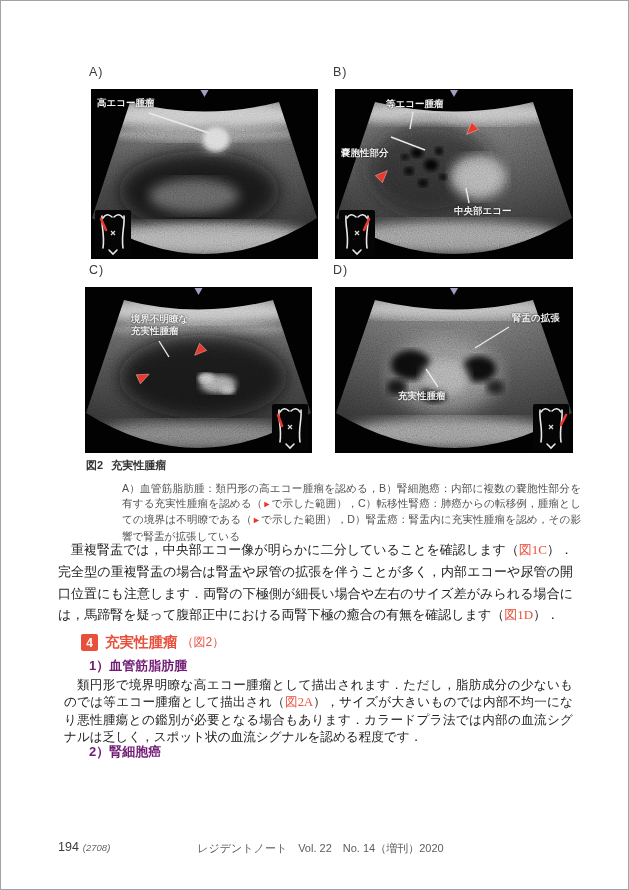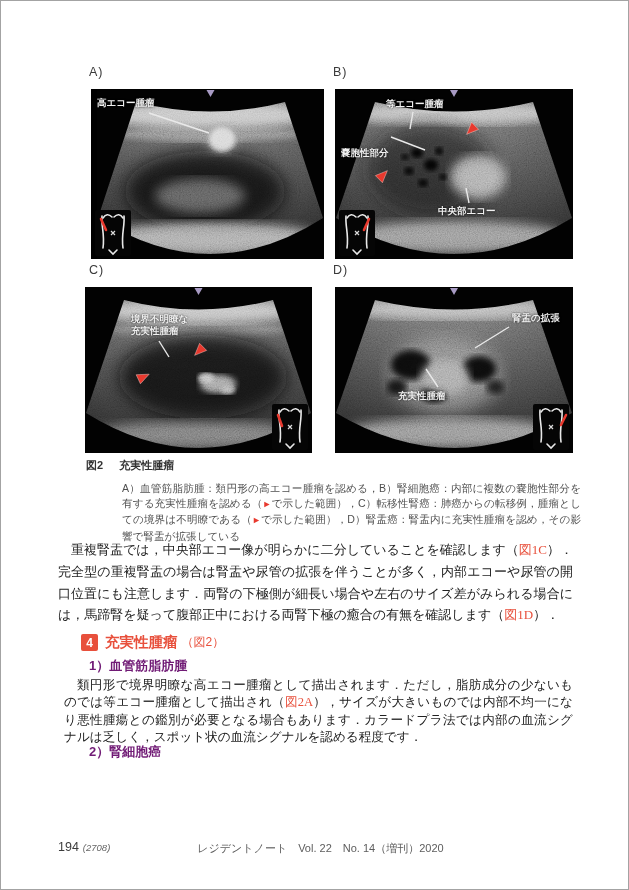--- a/index.html
+++ b/index.html
@@ -10,21 +10,21 @@
   }
   .panel{position:absolute;background:#000;overflow:hidden;}
   .panel-label{position:absolute;font-size:12.5px;color:#3a3a3a;letter-spacing:1px;}
   .overlay{position:absolute;left:0;top:0;pointer-events:none;}
   .annot{
     position:absolute;color:#f1f1f1;font-size:9.5px;font-weight:bold;
     line-height:12px;white-space:pre-line;text-shadow:0 0 2px rgba(0,0,0,.9);
   }
   .bodyicon{position:absolute;}
   .cap-head{position:absolute;left:85px;top:457px;font-size:11px;font-weight:bold;color:#333;}
-  .cap-head .cap-label{margin-right:16px;}
+  .cap-head .cap-label{margin-right:8px;}
   .cap-body{
     position:absolute;left:113px;top:480px;width:459px;
     font-size:10.6px;line-height:15.2px;color:#4f4f4f;text-align:justify;margin-left:8px;
   }
   .cap-arrow{color:#e8392e;font-size:9px;}
   .para{
     position:absolute;margin:0;color:#222;text-align:justify;
     font-family:"Liberation Serif","DejaVu Serif",serif;
   }
   #para1{left:57px;top:538px;width:515px;font-size:13px;line-height:21.8px;}
@@ -47,21 +47,21 @@
   .pn-alt{font-size:9.5px;font-style:italic;color:#666;margin-left:4px;}
   .journal{position:absolute;left:0;top:2px;width:100%;text-align:center;font-size:11px;color:#5d5d5d;}
 </style>
 </head>
 <body>
 
 <div class="page">
 
   <div id="figure-area">
       <div class="panel-label" style="left: 88px; top: 64px;">A)</div>
-      <div class="panel" style="left: 90px; top: 88px; width: 227px; height: 170px; padding-left: 6px;">
+      <div class="panel" style="left: 90px; top: 88px; width: 227px; height: 170px;">
         <svg width="227" height="170" viewBox="0 0 227 170" style="display:block">
     <defs>
       <radialGradient id="g_0" cx="50%" cy="-15%" r="125%">
         <stop offset="0" stop-color="#8d8d8d"></stop>
               <stop offset="0.45" stop-color="#585858"></stop>
         <stop offset="0.8" stop-color="#313131"></stop>
               <stop offset="1" stop-color="#1e1e1e"></stop>
       </radialGradient>
       <clipPath id="c_0">
               <path d="M 39,13 Q 113.5,32 188,13 L 226,129 Q 113.5,201 1,129 Z"></path>
@@ -196,21 +196,21 @@
       <path d="M19,7 Q24,2 28,8"></path>
       <path d="M14,40 L18,44 L22,40"></path>
     </g>
     <g stroke="#dcdcdc" stroke-width="1.2">
             <path d="M16,21 L20,25 M20,21 L16,25"></path>
           </g>
     <line x1="30" y1="9" x2="25" y2="20" stroke="#e8392e" stroke-width="2.6" stroke-linecap="round"></line>
   </svg>
         <div class="annot" style="left: 51px; top: 9px;">等エコー腫瘤</div>
         <div class="annot" style="left: 6px; top: 38px; margin-top: 20px;">嚢胞性部分</div>
-        <div class="annot" style="left: 103px; top: 116px;">中央部エコー</div>
+        <div class="annot" style="left: 119px; top: 116px;">中央部エコー</div>
       </div>
       <div class="panel-label" style="left: 88px; top: 262px;">C)</div>
       <div class="panel" style="left: 84px; top: 286px; width: 227px; height: 166px;">
         <svg width="227" height="166" viewBox="0 0 227 166" style="display:block">
     <defs>
       <radialGradient id="g_2" cx="50%" cy="-15%" r="125%">
         <stop offset="0" stop-color="#8d8d8d"></stop>
               <stop offset="0.45" stop-color="#585858"></stop>
         <stop offset="0.8" stop-color="#313131"></stop>
               <stop offset="1" stop-color="#1e1e1e"></stop>

